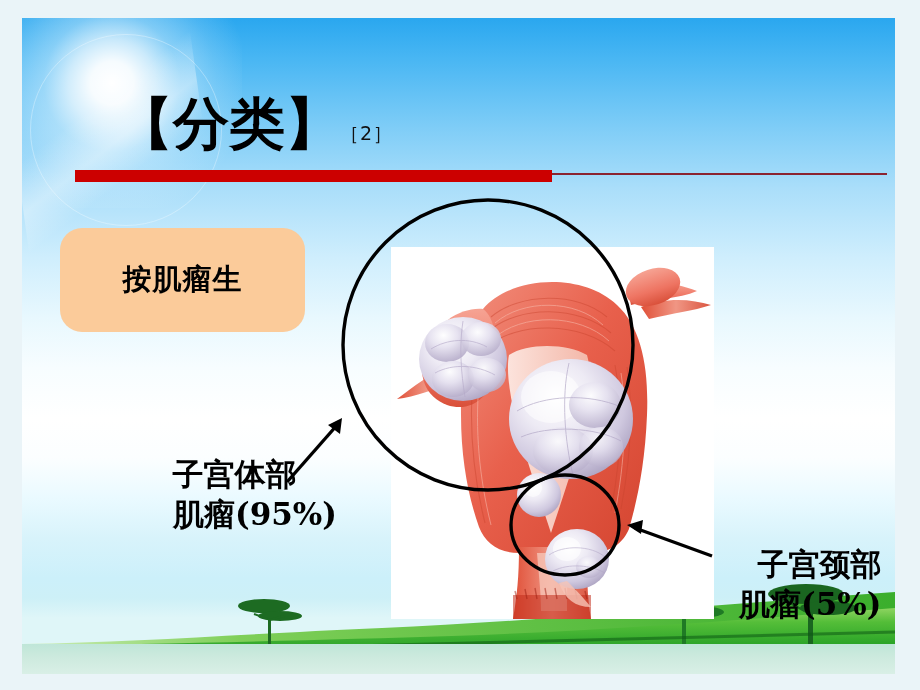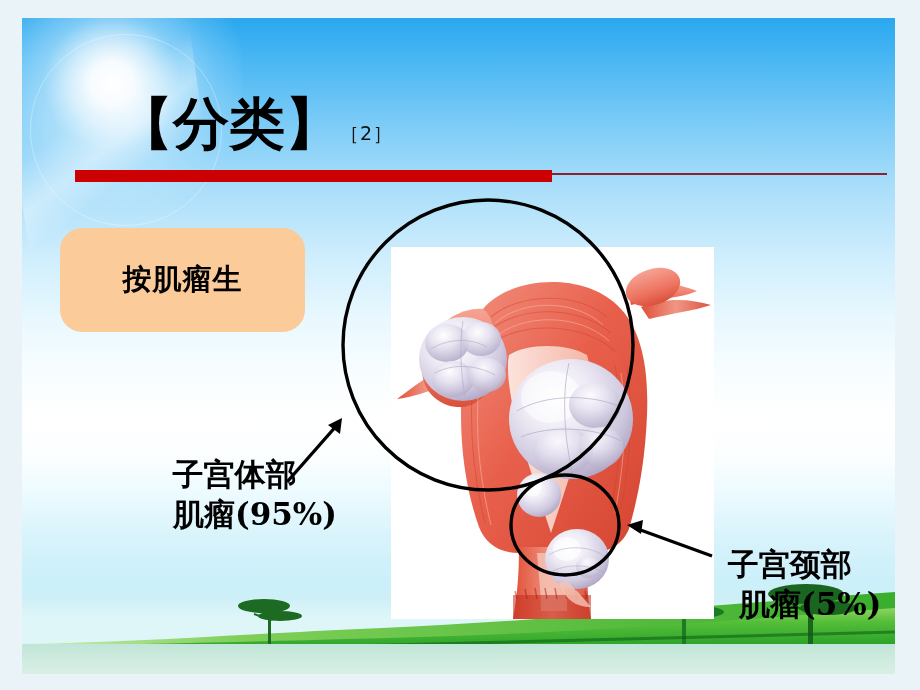--- a/index.html
+++ b/index.html
@@ -209,21 +209,21 @@
   .label {
     position: absolute;
     font-family: "DejaVu Serif", "Liberation Serif", serif;
     font-size: 31px;
     font-weight: 700;
     color: #000;
     line-height: 1.28;
     white-space: nowrap;
   }
   .label-left  { left: 110px; top: 437px; text-align: center; }
-  .label-right { left: 676px; top: 527px; text-align: center; }
+  .label-right { left: 676px; top: 527px; text-align: right; }
   .label .l2 { display: block; margin-left: 41px; }
 </style>
 </head>
 <body>
 
 <div id="slide">
 
   <div id="canvas">
 
     <div class="sun-glow"></div>

